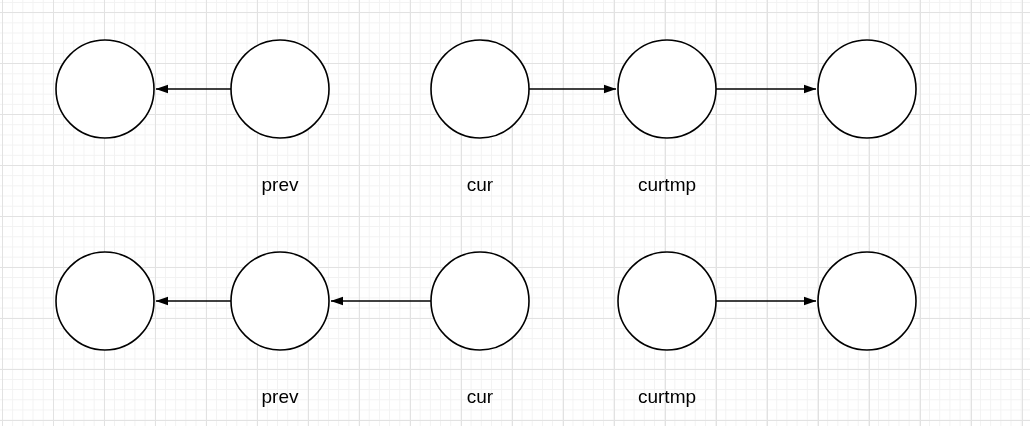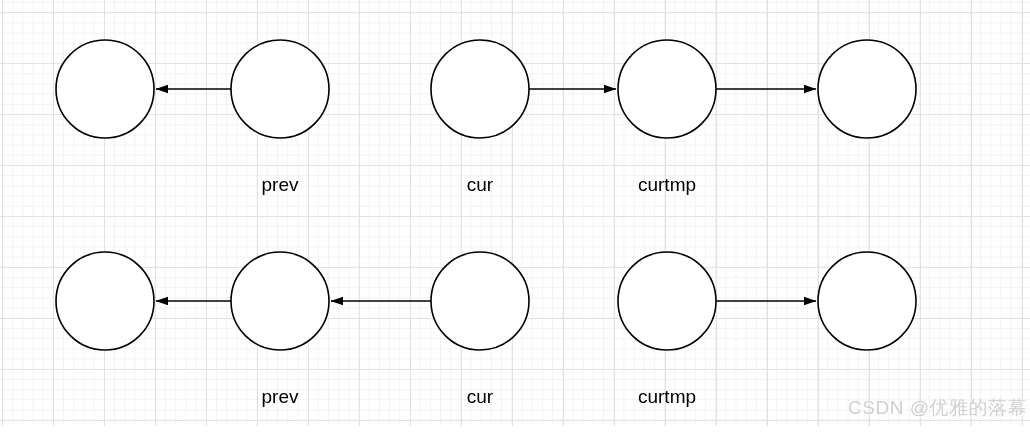--- a/index.html
+++ b/index.html
@@ -88,14 +88,13 @@
       <circle cx="105" cy="301" r="49" class="node"></circle>
       <circle cx="280" cy="301" r="49" class="node"></circle>
       <text x="280" y="403" class="node-label">prev</text>
       <circle cx="480" cy="301" r="49" class="node"></circle>
       <text x="480" y="403" class="node-label">cur</text>
       <circle cx="667" cy="301" r="49" class="node"></circle>
       <text x="667" y="403" class="node-label">curtmp</text>
       <circle cx="867" cy="301" r="49" class="node"></circle>
     </svg>
 
-  <div class="watermark">CSDN @优雅的落幕</div>
 </div>
 
 </body></html>

